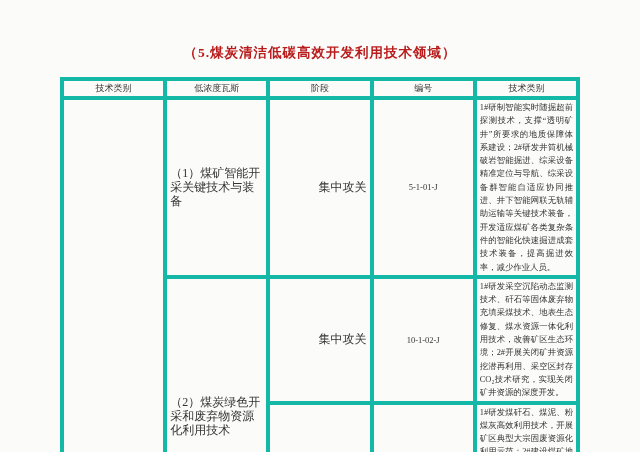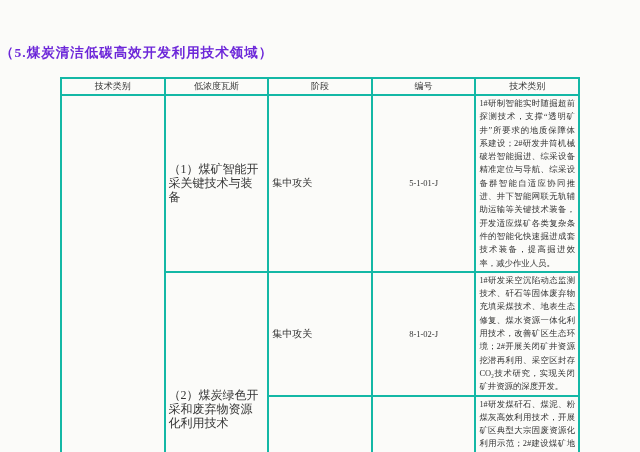--- a/index.html
+++ b/index.html
@@ -6,32 +6,33 @@
   body{
     width:640px;height:452px;
     background:#fbfbf9;
     font-family:"Liberation Serif","DejaVu Serif",serif;
     color:#3a3a3a;
     position:relative;
     overflow:hidden;
   }
   .page-title{
     position:absolute;top:44px;left:0;width:640px;
+    text-align:center;
     font-size:13.5px;font-weight:bold;
     letter-spacing:1px;
-    color:#6d28d9;
+    color:#b91c1c;
   }
   table.doc{
     position:absolute;top:77px;left:60px;
     width:520px;
     border-collapse:collapse;
     table-layout:fixed;
   }
   table.doc td,table.doc th{
-    border:2px solid #14b8a6;
+    border:4px solid #14b8a6;
     padding:1px 3px;
     font-weight:normal;
     vertical-align:middle;
     overflow:hidden;
   }
   th.hdr{
     font-size:9px;
     text-align:center;
     padding:3px 1px;
     color:#333;
@@ -44,22 +45,22 @@
   td.task{
     width:89px;
     font-size:12px;
     line-height:14px;
     text-align:left;
     padding:2px 5px;
     color:#333;
   }
   td.stage{
     width:42px;
-    text-align:left;
-    font-size:10px;
+    text-align:right;
+    font-size:12px;
     color:#333;
   }
   td.code{
     width:40px;
     text-align:center;
     font-size:8.5px;
     font-family:Liberation Serif, serif;
     color:#333;
     letter-spacing:0;
   }
@@ -94,21 +95,21 @@
     </td>
     <td class="task">（1）煤矿智能开采关键技术与装备</td>
     <td class="stage">集中攻关</td>
     <td class="code">5-1-01-J</td>
     <td class="detail">1#研制智能实时随掘超前探测技术，支撑“透明矿井”所要求的地质保障体系建设；2#研发井筒机械破岩智能掘进、综采设备精准定位与导航、综采设备群智能自适应协同推进、井下智能网联无轨辅助运输等关键技术装备，开发适应煤矿各类复杂条件的智能化快速掘进成套技术装备，提高掘进效率，减少作业人员。</td>
   </tr>
 
   <tr>
     <td class="task" rowspan="2">（2）煤炭绿色开采和废弃物资源化利用技术</td>
     <td class="stage">集中攻关</td>
-    <td class="code">8-1-02-J</td>
+    <td class="code">10-1-02-J</td>
     <td class="detail">1#研发采空沉陷动态监测技术、矸石等固体废弃物充填采煤技术、地表生态修复、煤水资源一体化利用技术，改善矿区生态环境；2#开展关闭矿井资源挖潜再利用、采空区封存CO₂技术研究，实现关闭矿井资源的深度开发。</td>
   </tr>
   <tr>
     <td class="stage">示范试验</td>
     <td class="code">5-1-02-S</td>
     <td class="detail">1#研发煤矸石、煤泥、粉煤灰高效利用技术，开展矿区典型大宗固废资源化利用示范；2#建设煤矿地下水、低浓度瓦斯、井下废热等低品位热能利用技术示范工程；3#开展煤火区灭火、治理区绿色生态修复研究，开展地下煤火热能利用与生态恢复综合示范。</td>
   </tr>
 
 </tbody>
   </table>

